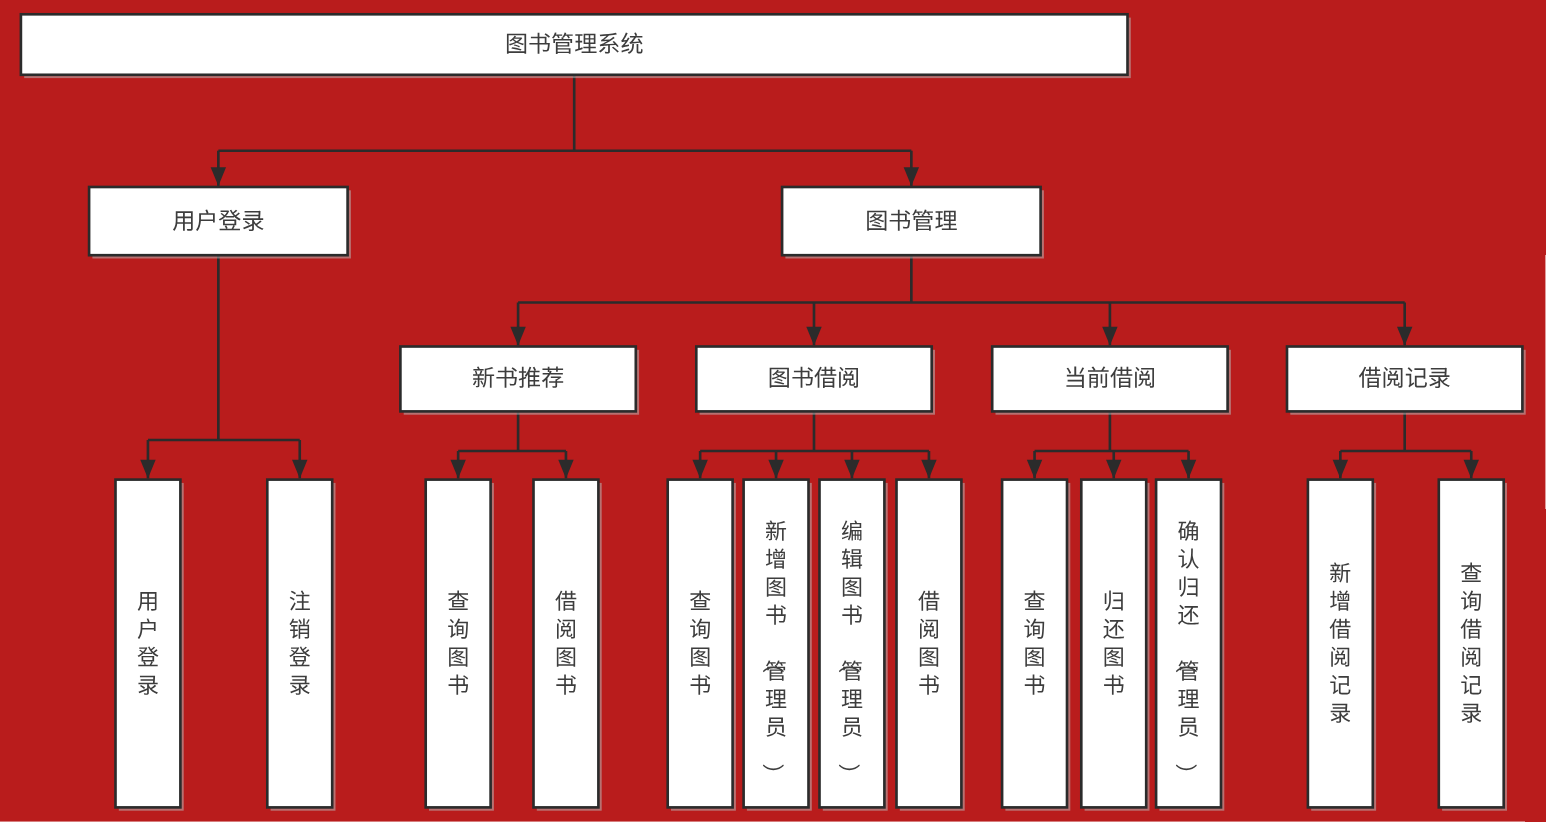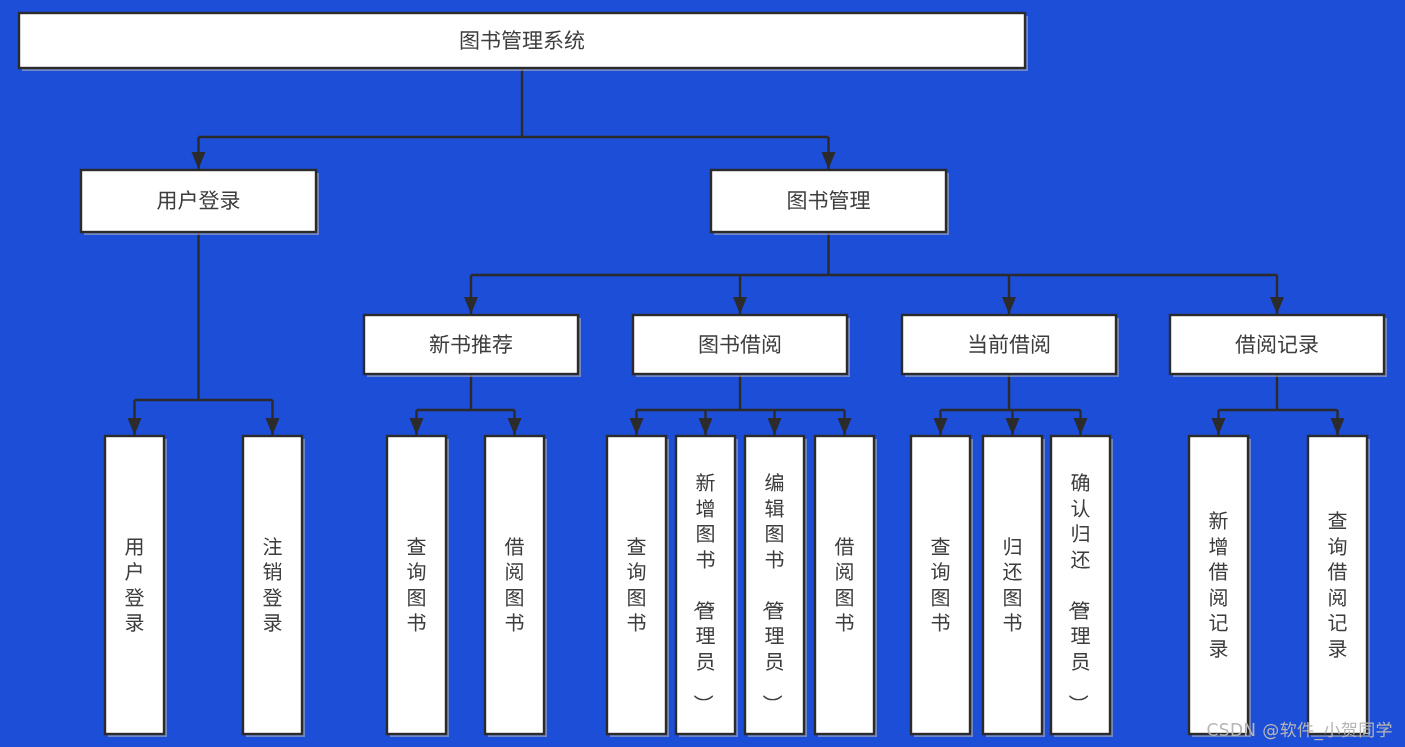--- a/index.html
+++ b/index.html
@@ -8,21 +8,21 @@
     padding: 0;
     background: #ffffff;
   }
   body {
     font-family: "DejaVu Sans", "Liberation Sans", sans-serif;
   }
   #diagram-root {
     position: relative;
     width: 1405px;
     height: 747px;
-    background: #1d4ed8;
+    background: #b91c1c;
     overflow: hidden;
   }
   svg#tree-svg {
     position: absolute;
     left: 0;
     top: 0;
     width: 1405px;
     height: 747px;
     display: block;
   }
@@ -225,14 +225,13 @@
           <rect x="1189" y="436" width="59" height="298" class="node-box"></rect>
           <text x="1218.5" y="528.39" class="node-label-vertical" font-size="20"><tspan x="1218.5" dy="0">新</tspan><tspan x="1218.5" dy="25.5">增</tspan><tspan x="1218.5" dy="25.5">借</tspan><tspan x="1218.5" dy="25.5">阅</tspan><tspan x="1218.5" dy="25.5">记</tspan><tspan x="1218.5" dy="25.5">录</tspan></text>
         </g>
         <g>
           <rect x="1311" y="439" width="59" height="298" class="node-shadow"></rect>
           <rect x="1308" y="436" width="59" height="298" class="node-box"></rect>
           <text x="1337.5" y="528.39" class="node-label-vertical" font-size="20"><tspan x="1337.5" dy="0">查</tspan><tspan x="1337.5" dy="25.5">询</tspan><tspan x="1337.5" dy="25.5">借</tspan><tspan x="1337.5" dy="25.5">阅</tspan><tspan x="1337.5" dy="25.5">记</tspan><tspan x="1337.5" dy="25.5">录</tspan></text>
         </g>
       </g>
   </svg>
-  <div class="watermark">CSDN @软件_小贺同学</div>
 </div>
 
 </body></html>

